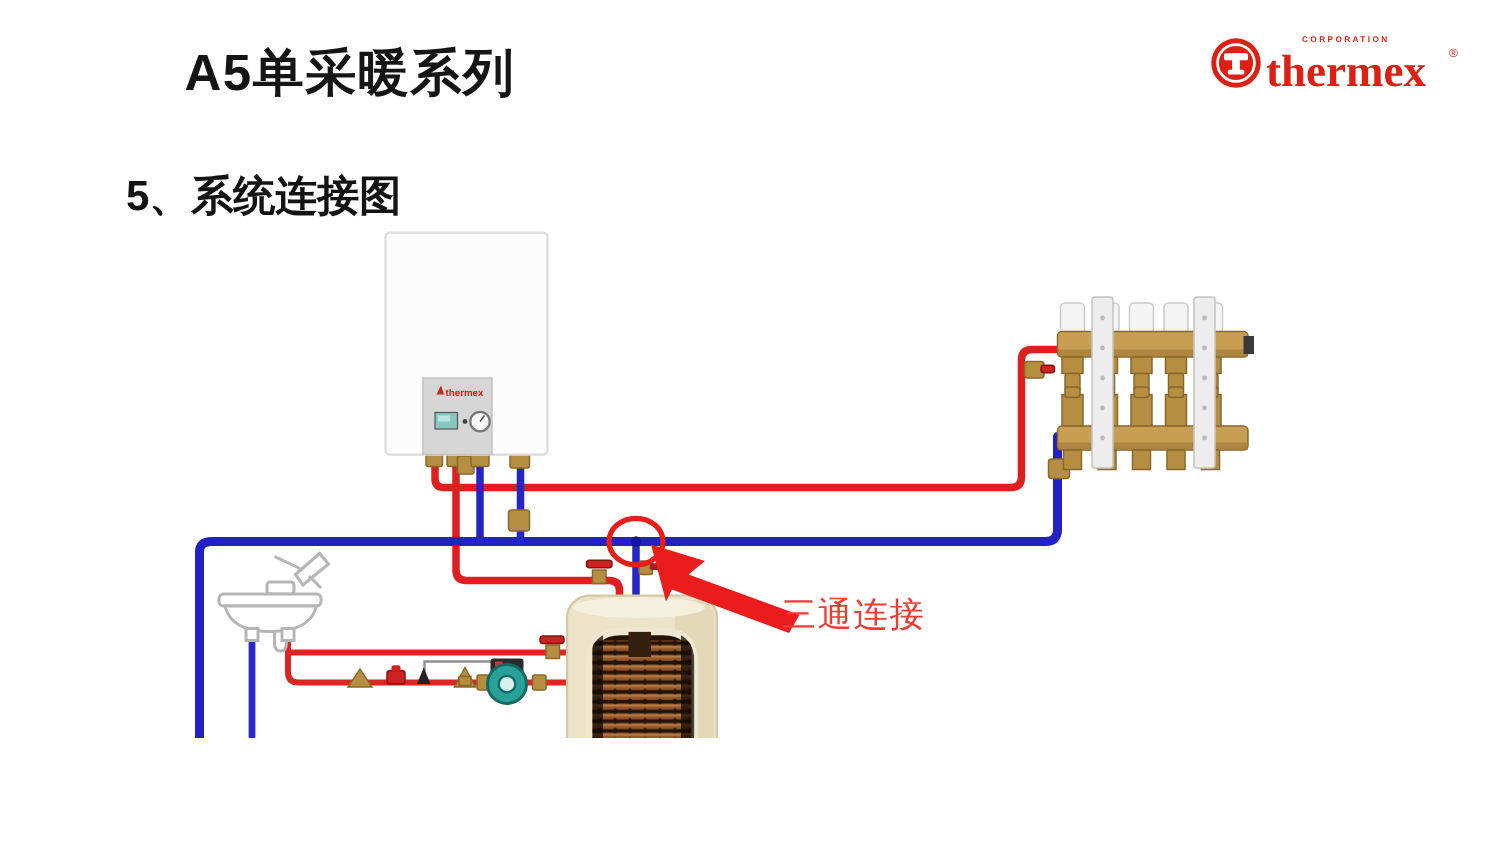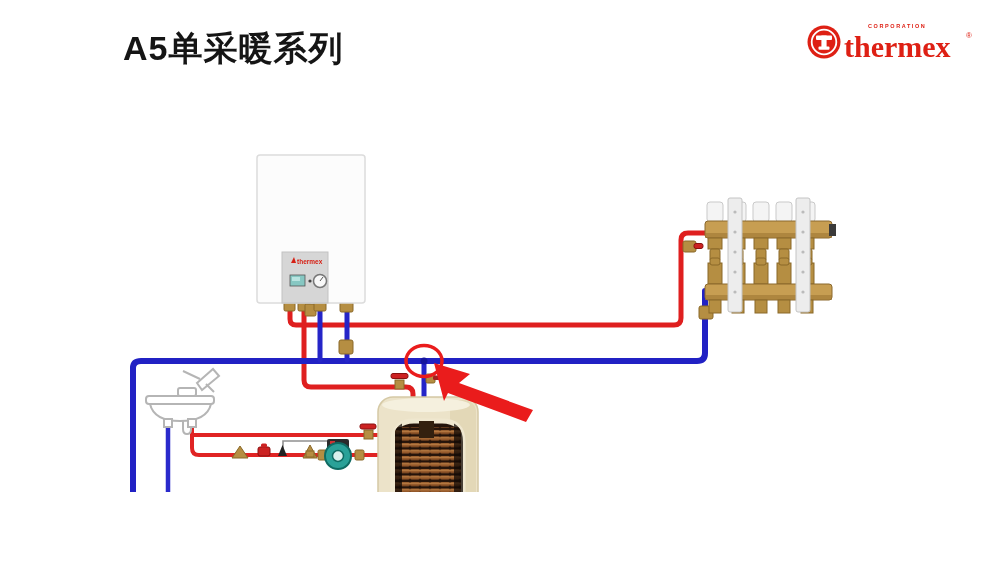--- a/index.html
+++ b/index.html
@@ -20,20 +20,21 @@
   .brass{fill:#b58e42;stroke:#8a6828;stroke-width:1;}
   .sink{stroke:#b5b5b5;stroke-width:2;fill:#ffffff;}
   .sinkn{stroke:#b5b5b5;stroke-width:2;fill:none;}
 </style>
 </head>
 <body>
 
 <div class="stage">
 
   <div class="abs title">A5单采暖系列</div>
+  <div class="abs heading">5、系统连接图</div>
 
   <div class="abs logo">
     <svg width="195" height="52" viewBox="0 0 195 52">
       <g>
         <circle cx="26" cy="26" r="16.5" fill="#de2014"></circle>
         <circle cx="26" cy="26" r="12.3" fill="none" stroke="#ffffff" stroke-width="1.8"></circle>
         <rect x="18" y="19.5" width="16" height="4.6" rx="1" fill="#ffffff"></rect>
         <rect x="23.4" y="19.5" width="5.2" height="13.5" fill="#ffffff"></rect>
         <rect x="20.5" y="30.5" width="11" height="3.2" rx="1" fill="#ffffff"></rect>
       </g>
@@ -233,14 +234,15 @@
         <circle cx="803" cy="292" r="1.6" fill="#bbbbbb"></circle>
       </g>
     </g>
 
     <g>
       <ellipse cx="424" cy="361" rx="18" ry="15.5" fill="none" stroke="#ea1c1c" stroke-width="3.5"></ellipse>
       <polygon points="434,363 470,374 459,383 533,410 526,422 448,393 444,401" fill="#ea1c1c"></polygon>
     </g>
   </svg>
 
+  <div class="abs tee-label">三通连接</div>
 
 </div>
 
 </body></html>

